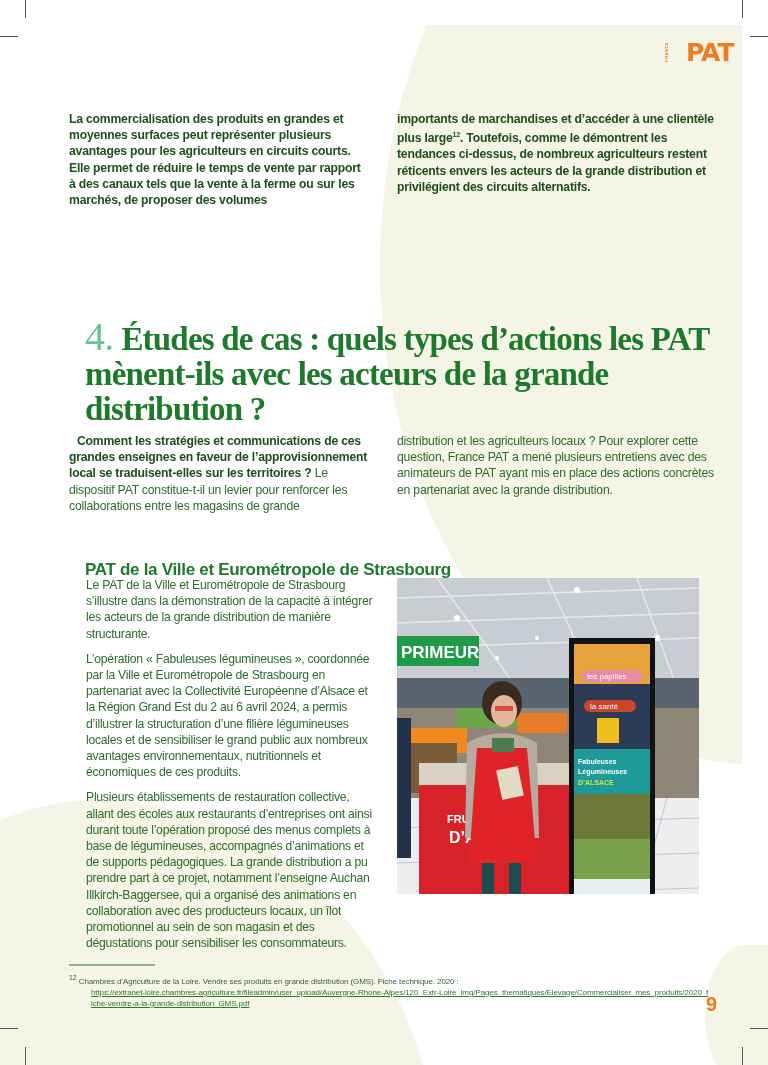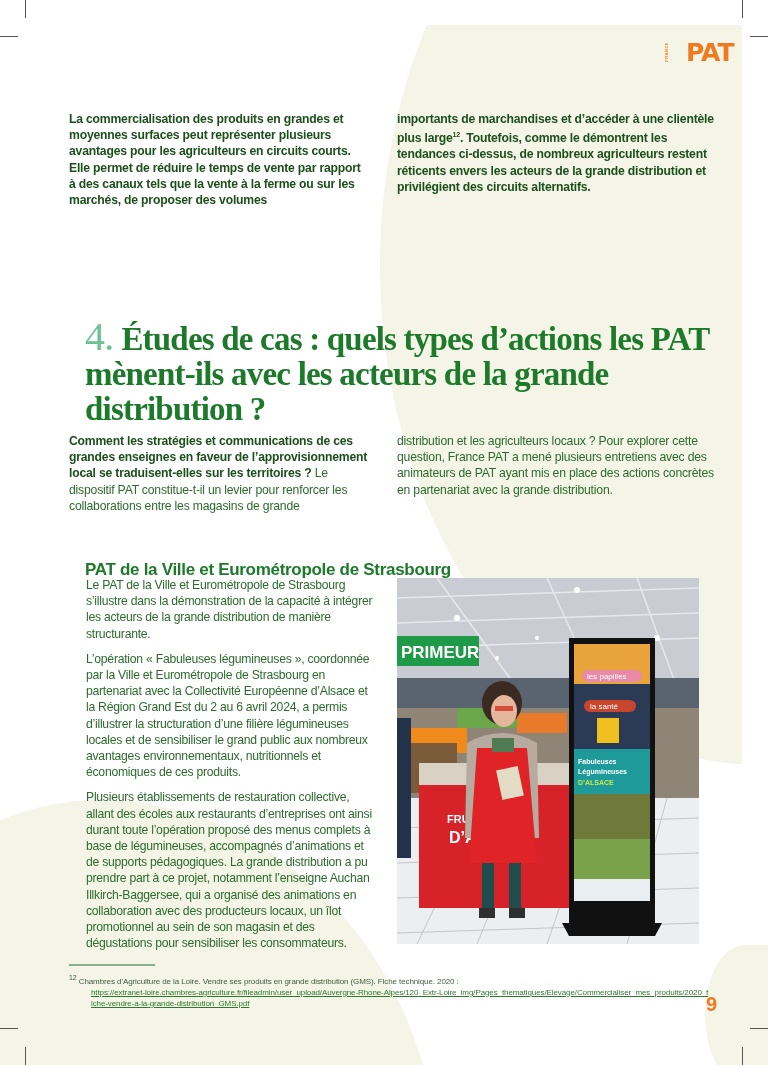--- a/index.html
+++ b/index.html
@@ -55,35 +55,35 @@
   .heading .num {
     font-weight:normal; color:#6cc194; font-size:40px; margin-right:8px;
   }
 
   .lead {
     position:absolute; top:433px; font-size:12.2px; line-height:16.2px;
     color:#2d6b2d; letter-spacing:-0.2px;
   }
   .lead-left { left:69px; width:300px; }
   .lead-right { left:397px; width:320px; }
-  .lead b { color:#1d4f1d; }
+  .lead b { color:#1d4f1d;margin-left:8px; }
 
   .subhead {
     position:absolute; left:69px; top:544px;
     font-size:17px; font-weight:bold; color:#1c7a2a; letter-spacing:-0.3px;
   }
 
   .body-col {
     position:absolute; left:69px; top:577px; width:305px;
     font-size:12.2px; line-height:16.2px; color:#2d6b2d; letter-spacing:-0.25px;
   }
   .body-col p { margin:0 0 9px 17px; }
 
   .photo {
-    position:absolute; left:397px; top:578px; width:302px; height:366px;
+    position:absolute; left:397px; top:578px; width:302px; height:316px;
     overflow:hidden; background:#a16207;
   }
 
   .fn-rule {
     position:absolute; left:69px; top:964px; width:86px; height:2px; background:#8bb08b;
   }
   .footnote {
     position:absolute; left:69px; top:972px; width:640px;
     font-size:8px; line-height:11px; color:#3d5b3d; letter-spacing:-0.1px;
   }

